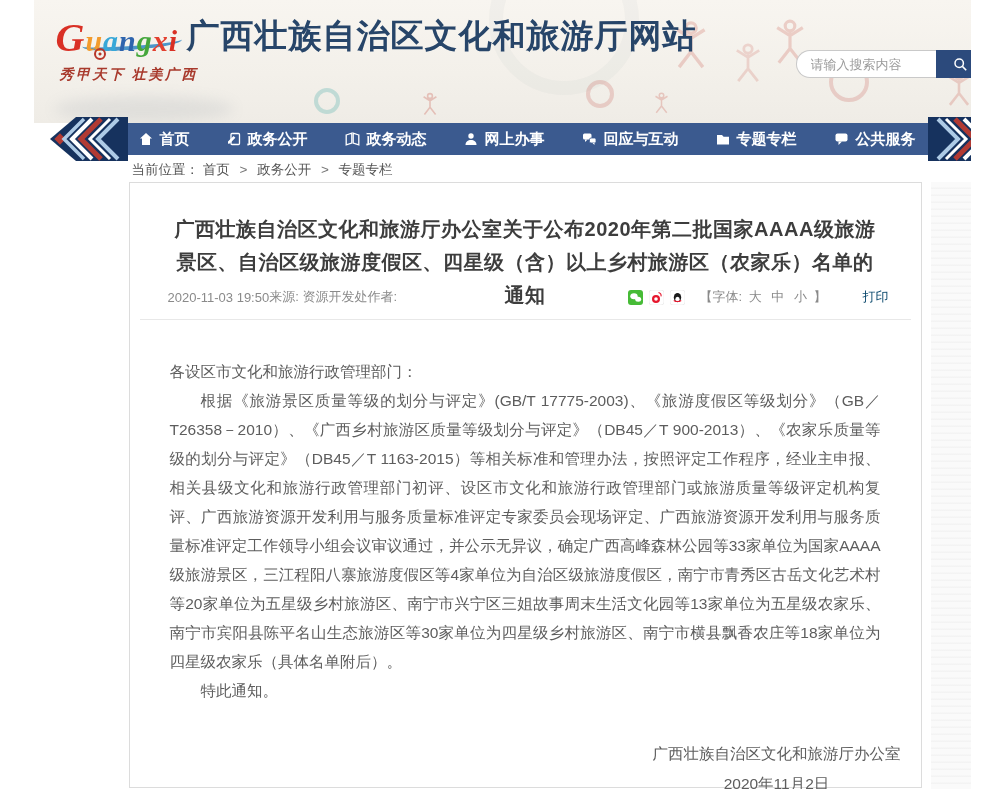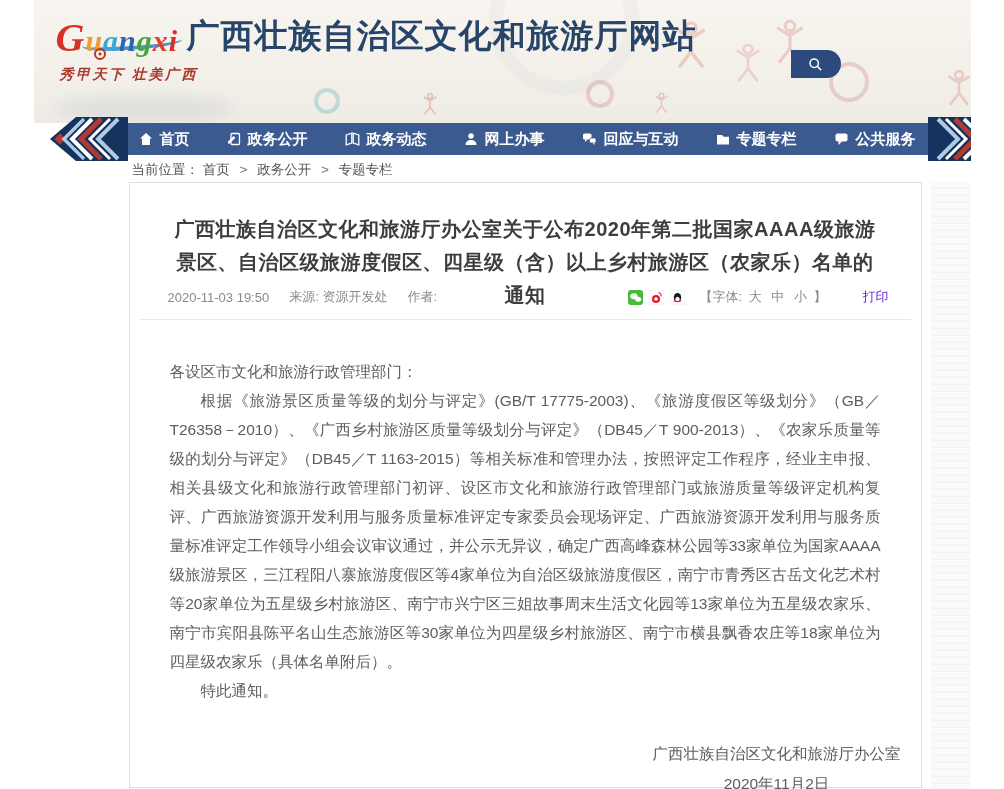--- a/index.html
+++ b/index.html
@@ -57,26 +57,26 @@
   .right-strip { position:absolute; left:897px; top:182px; width:107px; height:607px;
     background:repeating-linear-gradient(180deg,#fafafa 0px,#fafafa 5px,#f3f3f3 6px,#f4f4f4 7px); }
 
   
   .content-box { position:absolute; left:95px; top:182px; width:793px; height:606px;
     background:#fff; border:1px solid #dcdcdc; }
   .article-title { position:absolute; top:30px; left:45px; right:45px; text-align:center;
     font-size:20px; font-weight:bold; color:#3d3d3d; line-height:33px; letter-spacing:.5px; }
   .meta-row { position:absolute; top:104px; left:38px; right:32px; height:20px;
     display:flex; justify-content:space-between; align-items:center; font-size:13px; color:#8a8a8a; }
-  .meta-left { display:flex; gap:20px; align-items:center; }
+  .meta-left { display:flex; align-items:center; }
   .meta-right { display:flex; gap:6px; align-items:center; }
   .share-icon { width:15px; height:15px; cursor:pointer; display:inline-block; }
   .font-ctl { margin-left:8px; color:#8a8a8a; }
   .font-opt { cursor:pointer; margin:0 3px; }
-  .print-btn { margin-left:30px; cursor:pointer; color:#6d28d9; }
+  .print-btn { margin-left:30px; cursor:pointer; color:#0c4a6e; }
   .divider { position:absolute; top:136px; left:10px; right:10px; border-top:1px solid #e8e8e8; }
 
   .article-body { position:absolute; top:174px; left:40px; right:40px;
     font-size:15.5px; color:#5d5d5d; line-height:29px; text-align:justify; }
   .article-body p { margin:0; }
   .article-body p.indent { text-indent:2em; }
 
   .signature { position:absolute; top:556px; right:20px; text-align:center;
     font-size:15.5px; color:#5d5d5d; line-height:30px; }
 </style>
@@ -117,20 +117,21 @@
     <div class="logo">
       <div class="logo-swoosh"></div>
       <div class="logo-word"><span style="color: rgb(217, 48, 37);">G</span><span style="color: rgb(242, 155, 45);">u</span><span style="color: rgb(56, 168, 216);">a</span><span style="color: rgb(46, 100, 173);">n</span><span style="color: rgb(69, 167, 60);">g</span><span style="color: rgb(226, 64, 47);">x</span><span style="color: rgb(217, 48, 37);">i</span></div>
       <div class="logo-drum"></div>
       <div class="logo-tagline">秀甲天下 壮美广西</div>
     </div>
 
     <div class="site-title">广西壮族自治区文化和旅游厅网站</div>
 
     <div class="search">
+      <input type="text" placeholder="请输入搜索内容" style="">
       <button class="search-btn">
         <svg width="15" height="15" viewBox="0 0 15 15">
           <circle cx="6.2" cy="6.2" r="4.2" fill="none" stroke="#fff" stroke-width="1.5"></circle>
           <line x1="9.4" y1="9.4" x2="13.2" y2="13.2" stroke="#fff" stroke-width="1.6"></line>
         </svg>
       </button>
     </div>
   </div>
 
   <div class="navbar">

